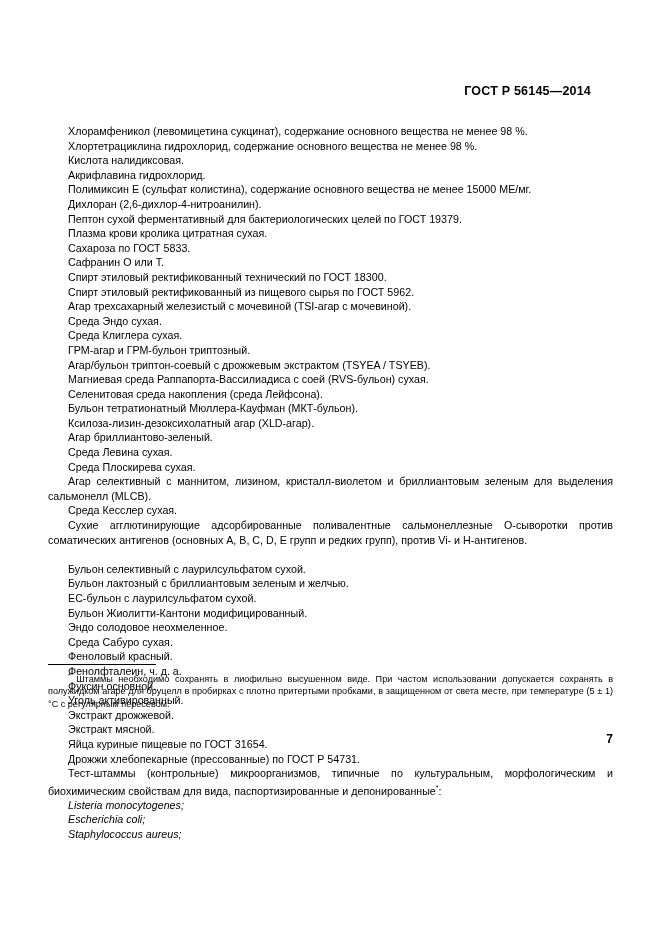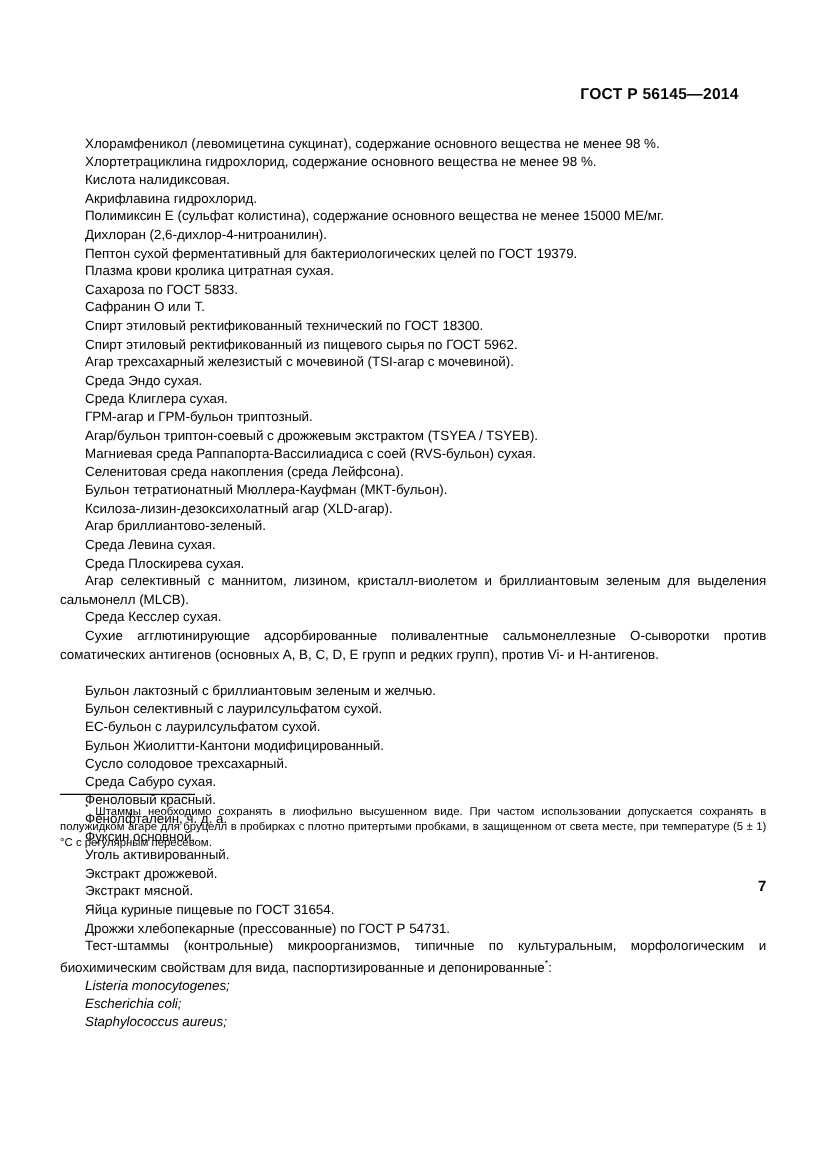--- a/index.html
+++ b/index.html
@@ -13,21 +13,22 @@
     font-family: "Liberation Sans", sans-serif;
     color: #000000;
     position: relative;
     overflow: hidden;
   }
   .page {
     position: relative;
     width: 661px;
     height: 744px;
     box-sizing: border-box;
-    padding: 68px 48px 40px 48px;
+    padding: 54px 48px 40px 48px;
+    margin-top: 30px;
   }
   .header {
     text-align: right;
     font-size: 12.5px;
     font-weight: bold;
     letter-spacing: 0.2px;
     margin: 0 0 26px 0;
     padding-right: 22px;
   }
   .body-text {
@@ -117,25 +118,25 @@
       <p class="para">Среда Левина сухая.</p>
       <p class="para">Среда Плоскирева сухая.</p>
       <p class="para just">Агар селективный с маннитом, лизином, кристалл-виолетом и бриллиантовым зеленым для выделения сальмонелл (MLCB).</p>
       <p class="para">Среда Кесслер сухая.</p>
       <p class="para just">Сухие агглютинирующие адсорбированные поливалентные сальмонеллезные О-сыворотки против соматических антигенов (основных A, B, C, D, E групп и редких групп), против Vi- и Н-антигенов.</p>
     </div>
 
     <div class="gap"></div>
 
     <div>
+      <p class="para">Бульон селективный с лаурилсульфатом сухой.</p>
       <p class="para">Бульон лактозный с бриллиантовым зеленым и желчью.</p>
-      <p class="para">Бульон селективный с лаурилсульфатом сухой.</p>
       <p class="para">ЕС-бульон с лаурилсульфатом сухой.</p>
       <p class="para">Бульон Жиолитти-Кантони модифицированный.</p>
-      <p class="para">Сусло солодовое трехсахарный.</p>
+      <p class="para">Эндо солодовое неохмеленное.</p>
       <p class="para">Среда Сабуро сухая.</p>
       <p class="para">Феноловый красный.</p>
       <p class="para">Фенолфталеин, ч. д. а.</p>
       <p class="para">Фуксин основной.</p>
       <p class="para">Уголь активированный.</p>
       <p class="para">Экстракт дрожжевой.</p>
       <p class="para">Экстракт мясной.</p>
       <p class="para">Яйца куриные пищевые по ГОСТ 31654.</p>
       <p class="para">Дрожжи хлебопекарные (прессованные) по ГОСТ Р 54731.</p>
     </div>

